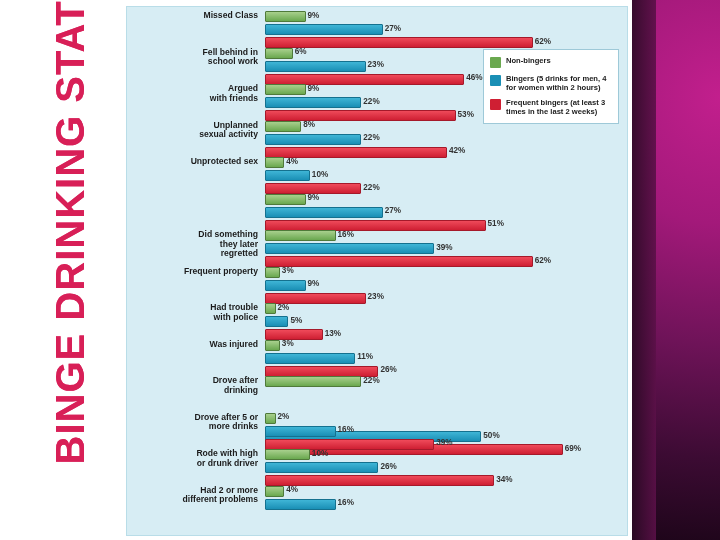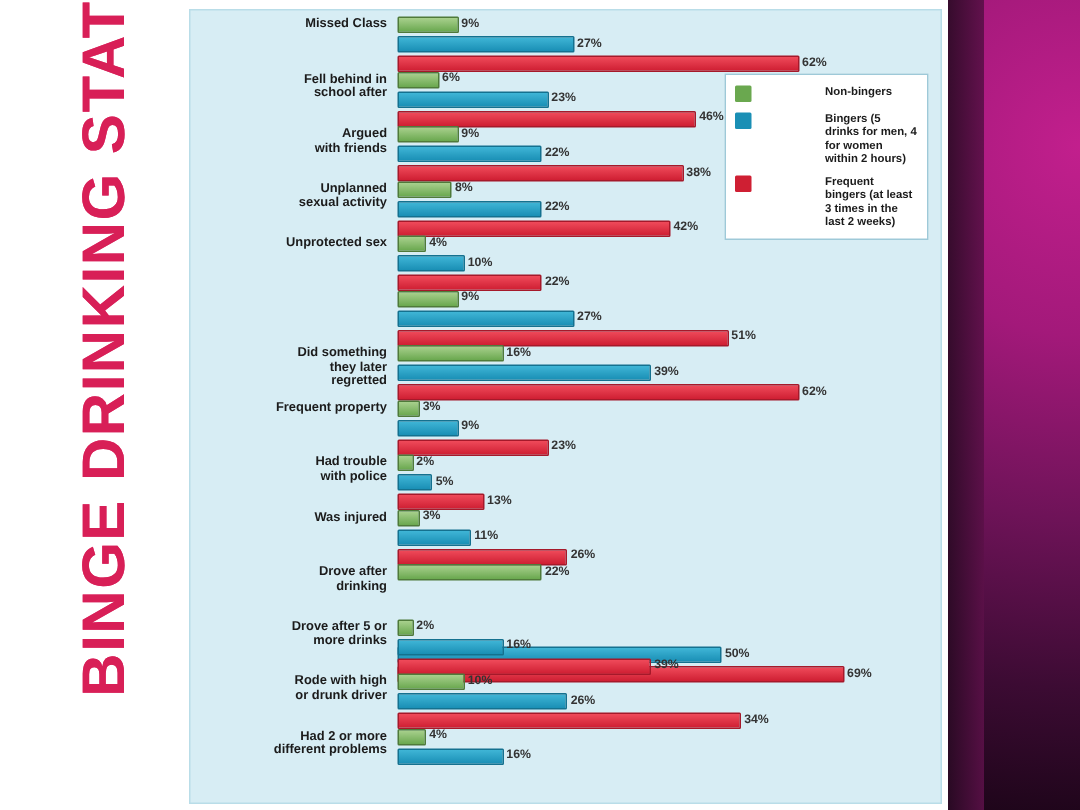--- a/index.html
+++ b/index.html
@@ -89,21 +89,21 @@
 
   
   #legend{
     position:absolute;right:8px;top:42px;
     width:136px;
     background:#ffffff;
     border:1px solid #9ec9d8;
     padding:6px 6px 7px 6px;
     box-sizing:border-box;
   }
-  .leg-item{display:flex;align-items:flex-start;margin-bottom:6px;gap:44px;}
+  .leg-item{display:flex;align-items:flex-start;margin-bottom:6px;}
   .leg-item:last-child{margin-bottom:0;}
   .swatch{
     width:11px;height:11px;flex:0 0 11px;margin-right:5px;margin-top:1px;
     border-radius:1px;
   }
   .leg-text{font-size:7.6px;line-height:9px;color:#1b1b1b;font-weight:bold;}
 </style>
 </head>
 <body>
 
@@ -122,21 +122,21 @@
           <div class="bar b1" style="width: 115.714px;">
             <span class="val">27%</span>
           </div>
           <div class="bar b2" style="width: 265.714px;">
             <span class="val">62%</span>
           </div>
         </div>
       </div>
       <div class="row">
         <div class="row-label">Fell behind in
-school after</div>
+school work</div>
         <div class="bars">
           <div class="bar b0" style="width: 25.7143px;">
             <span class="val">6%</span>
           </div>
           <div class="bar b1" style="width: 98.5714px;">
             <span class="val">23%</span>
           </div>
           <div class="bar b2" style="width: 197.143px;">
             <span class="val">46%</span>
           </div>
@@ -146,21 +146,21 @@
         <div class="row-label">Argued
 with friends</div>
         <div class="bars">
           <div class="bar b0" style="width: 38.5714px;">
             <span class="val">9%</span>
           </div>
           <div class="bar b1" style="width: 94.2857px;">
             <span class="val">22%</span>
           </div>
           <div class="bar b2" style="width: 188.571px;">
-            <span class="val">38%</span>
+            <span class="val">53%</span>
           </div>
         </div>
       </div>
       <div class="row">
         <div class="row-label">Unplanned
 sexual activity</div>
         <div class="bars">
           <div class="bar b0" style="width: 34.2857px;">
             <span class="val">8%</span>
           </div>
@@ -243,21 +243,21 @@
             <span class="val">13%</span>
           </div>
         </div>
       </div>
       <div class="row">
         <div class="row-label">Was injured</div>
         <div class="bars">
           <div class="bar b0" style="width: 12.8571px;">
             <span class="val">3%</span>
           </div>
-          <div class="bar b1" style="width: 47.1429px;">
+          <div class="bar b1" style="width: 47.1429px; padding-left: 41px;">
             <span class="val">11%</span>
           </div>
           <div class="bar b2" style="width: 111.429px;">
             <span class="val">26%</span>
           </div>
         </div>
       </div>
       <div class="row">
         <div class="row-label">Drove after
 drinking</div>

